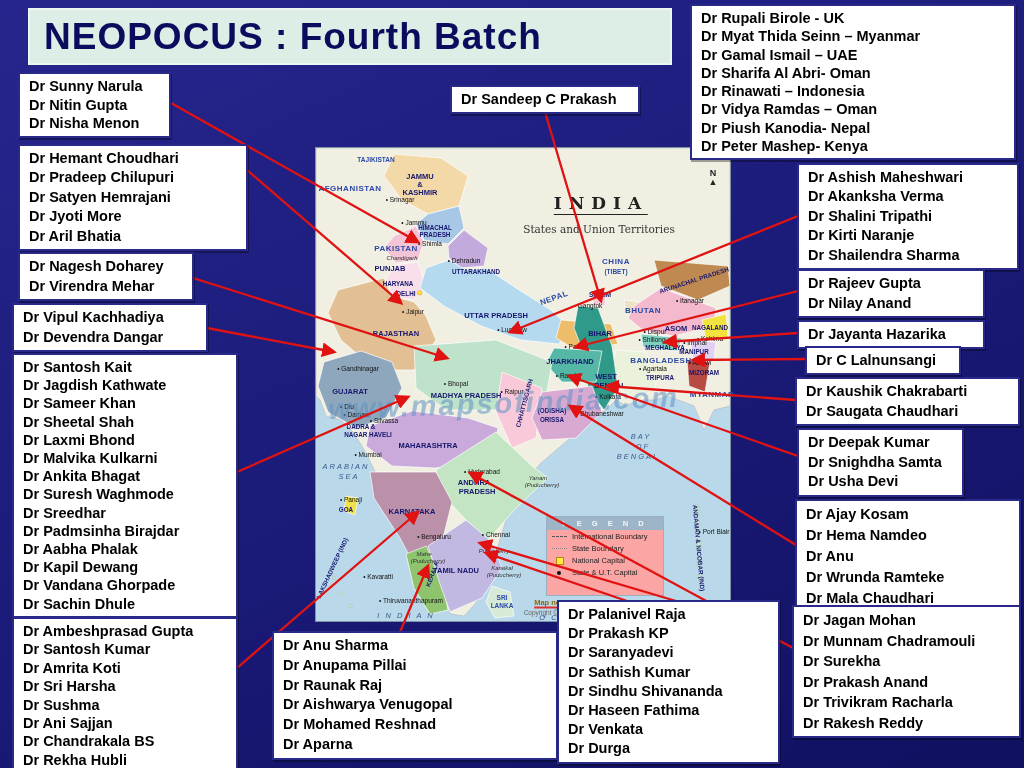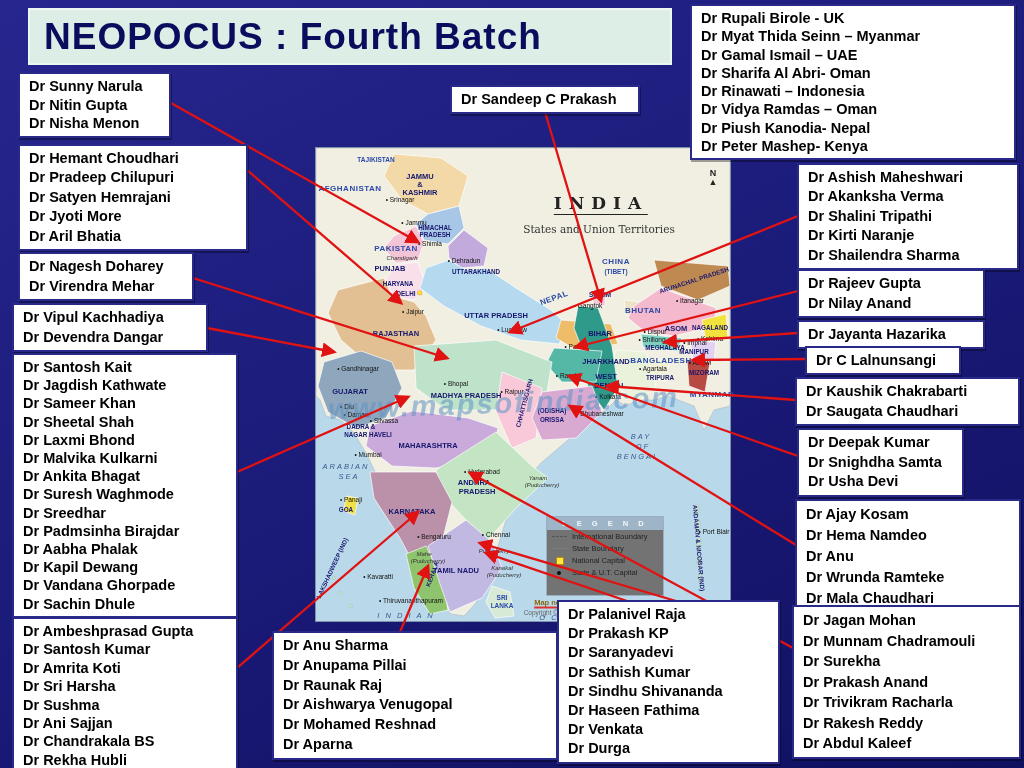--- a/index.html
+++ b/index.html
@@ -42,21 +42,21 @@
        letter-spacing:7px;border-bottom:1.5px solid #222;padding-bottom:1px;}
   .india-sub{position:absolute;left:283px;top:81px;transform:translate(-50%,-50%);
        font-family:"DejaVu Serif",serif;font-size:10.5px;color:#333;white-space:nowrap;}
   .compass{position:absolute;left:397px;top:30px;transform:translate(-50%,-50%);
        font-size:9px;font-weight:bold;color:#222;text-align:center;line-height:9px;}
   .watermark{position:absolute;left:12px;top:238px;width:402px;
        font-size:29px;font-weight:bold;font-style:italic;letter-spacing:2px;
        color:rgba(95,145,195,.55);transform:rotate(-2deg);white-space:nowrap;}
 
   .legend{position:absolute;left:230px;top:368px;width:118px;height:80px;
-       background:#737373;border:1px solid #9ab0c0;box-sizing:border-box;}
+       background:#fca5a5;border:1px solid #9ab0c0;box-sizing:border-box;}
   .legend .lg-head{background:#9db5c6;color:#f2f8fc;font-size:7.5px;font-weight:bold;
        letter-spacing:4px;text-align:center;padding:2px 0;}
   .legend .lg-row{display:flex;align-items:center;font-size:7.5px;color:#222;
        padding:2px 3px 1px 5px;}
   .sym{display:inline-block;width:15px;height:7px;margin-right:5px;position:relative;}
   .sym.intl::after{content:"";position:absolute;left:0;right:0;top:3px;border-top:1.6px dashed #555;}
   .sym.stateb::after{content:"";position:absolute;left:0;right:0;top:3px;border-top:1.6px dotted #888;}
   .sym.natcap::after{content:"";position:absolute;left:4px;top:0;width:6px;height:6px;
        background:#ffe94a;border:1px solid #b98a00;}
   .sym.utcap::after{content:"";position:absolute;left:5px;top:1.5px;width:4px;height:4px;
@@ -164,21 +164,21 @@
       <span class="ml state-sm" style="left: 378px; top: 132px; transform: translate(-50%, -50%) rotate(-18deg);">ARUNACHAL PRADESH</span>
       <span class="ml city" style="left: 374px; top: 152px;">Itanagar</span>
       <span class="ml state" style="left: 360px; top: 180px;">ASOM</span>
       <span class="ml city" style="left: 339px; top: 183px;">Dispur</span>
       <span class="ml city" style="left: 336px; top: 191px;">Shillong</span>
       <span class="ml state-sm" style="left: 394px; top: 179px;">NAGALAND</span>
       <span class="ml city" style="left: 394px; top: 190px;">Kohima</span>
       <span class="ml state-sm" style="left: 349px; top: 199px;">MEGHALAYA</span>
       <span class="ml city" style="left: 379px; top: 194px;">Imphal</span>
       <span class="ml state-sm" style="left: 378px; top: 203px;">MANIPUR</span>
-      <span class="ml state" style="left: 254px; top: 213px; margin-left: 36px;">JHARKHAND</span>
+      <span class="ml state" style="left: 254px; top: 213px;">JHARKHAND</span>
       <span class="ml city" style="left: 252px; top: 227px;">Ranchi</span>
       <span class="ml state" style="left: 290px; top: 228px;">WEST</span>
       <span class="ml state" style="left: 294px; top: 237px;">BENGAL</span>
       <span class="ml city" style="left: 292px; top: 248px;">Kolkata</span>
       <span class="ml city" style="left: 337px; top: 220px;">Agartala</span>
       <span class="ml state-sm" style="left: 344px; top: 229px;">TRIPURA</span>
       <span class="ml city" style="left: 384px; top: 214px;">Aizawl</span>
       <span class="ml state-sm" style="left: 388px; top: 224px;">MIZORAM</span>
       <span class="ml city" style="left: 42px; top: 220px;">Gandhinagar</span>
       <span class="ml state" style="left: 34px; top: 243px;">GUJARAT</span>
@@ -379,21 +379,20 @@
     <div class="nl">Dr Wrunda Ramteke</div>
     <div class="nl">Dr Mala Chaudhari</div>
   </div>
 <div class="nbox" style="left:792px;top:605px;width:229px;line-height:20.5px">
     <div class="nl">Dr Jagan Mohan</div>
     <div class="nl">Dr Munnam Chadramouli</div>
     <div class="nl">Dr Surekha</div>
     <div class="nl">Dr Prakash Anand</div>
     <div class="nl">Dr Trivikram Racharla</div>
     <div class="nl">Dr Rakesh Reddy</div>
-    <div class="nl">Dr Abdul Kaleef</div>
   </div>
 <div class="nbox" style="left:272px;top:631px;width:286px;line-height:19.8px">
     <div class="nl">Dr Anu Sharma</div>
     <div class="nl">Dr Anupama Pillai</div>
     <div class="nl">Dr Raunak Raj</div>
     <div class="nl">Dr Aishwarya Venugopal</div>
     <div class="nl">Dr Mohamed Reshnad</div>
     <div class="nl">Dr Aparna</div>
   </div>
 <div class="nbox" style="left:557px;top:600px;width:223px;line-height:19.2px">

